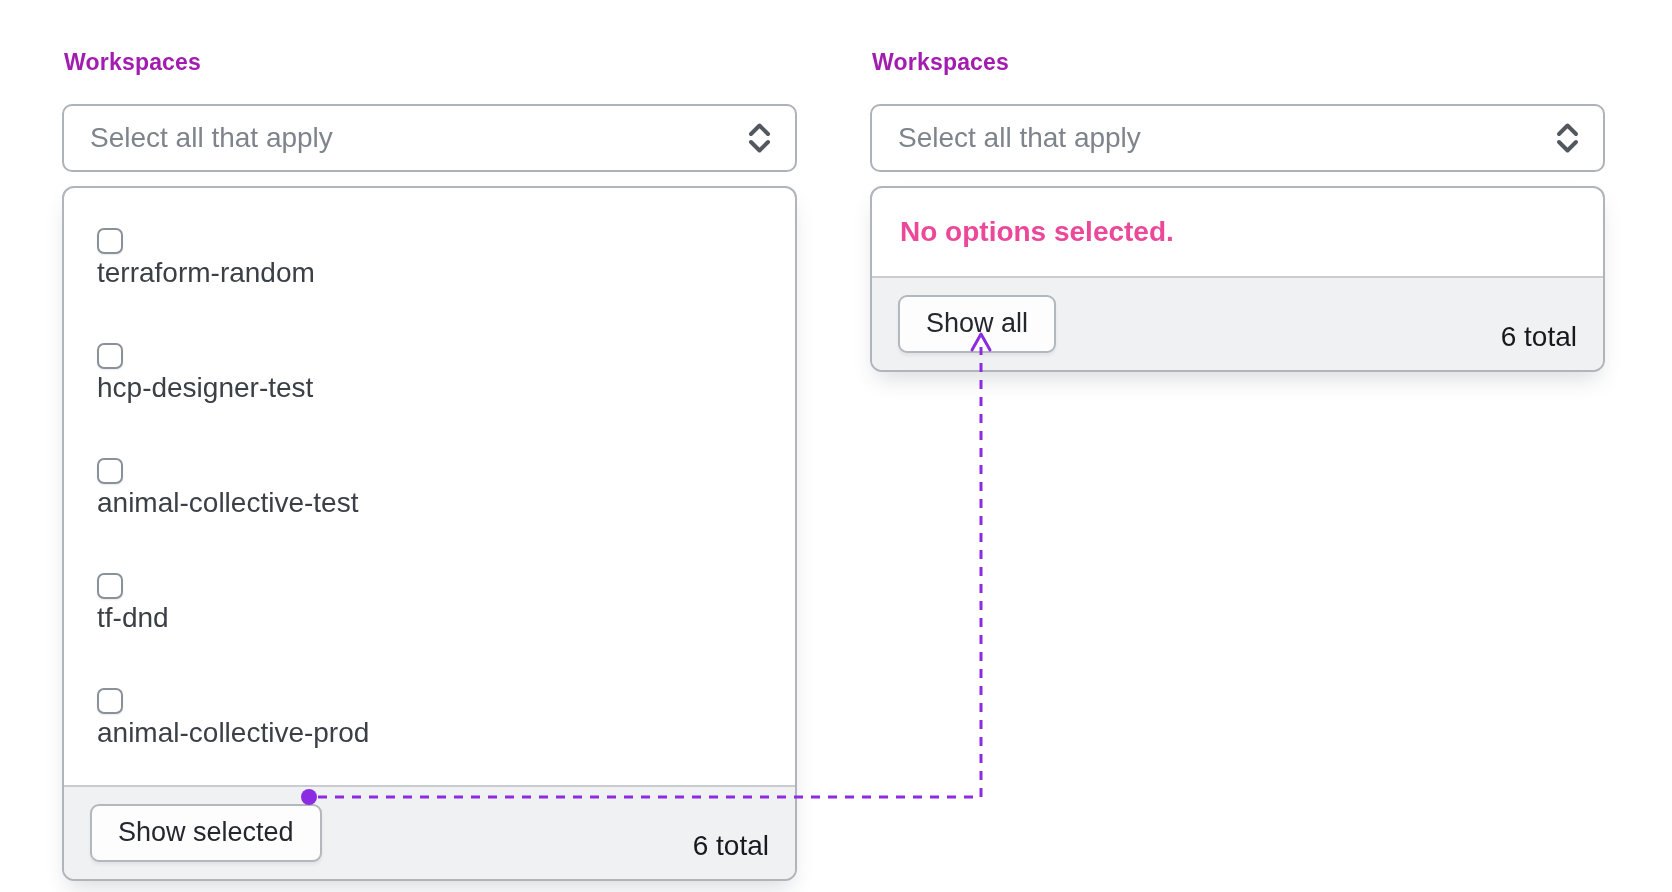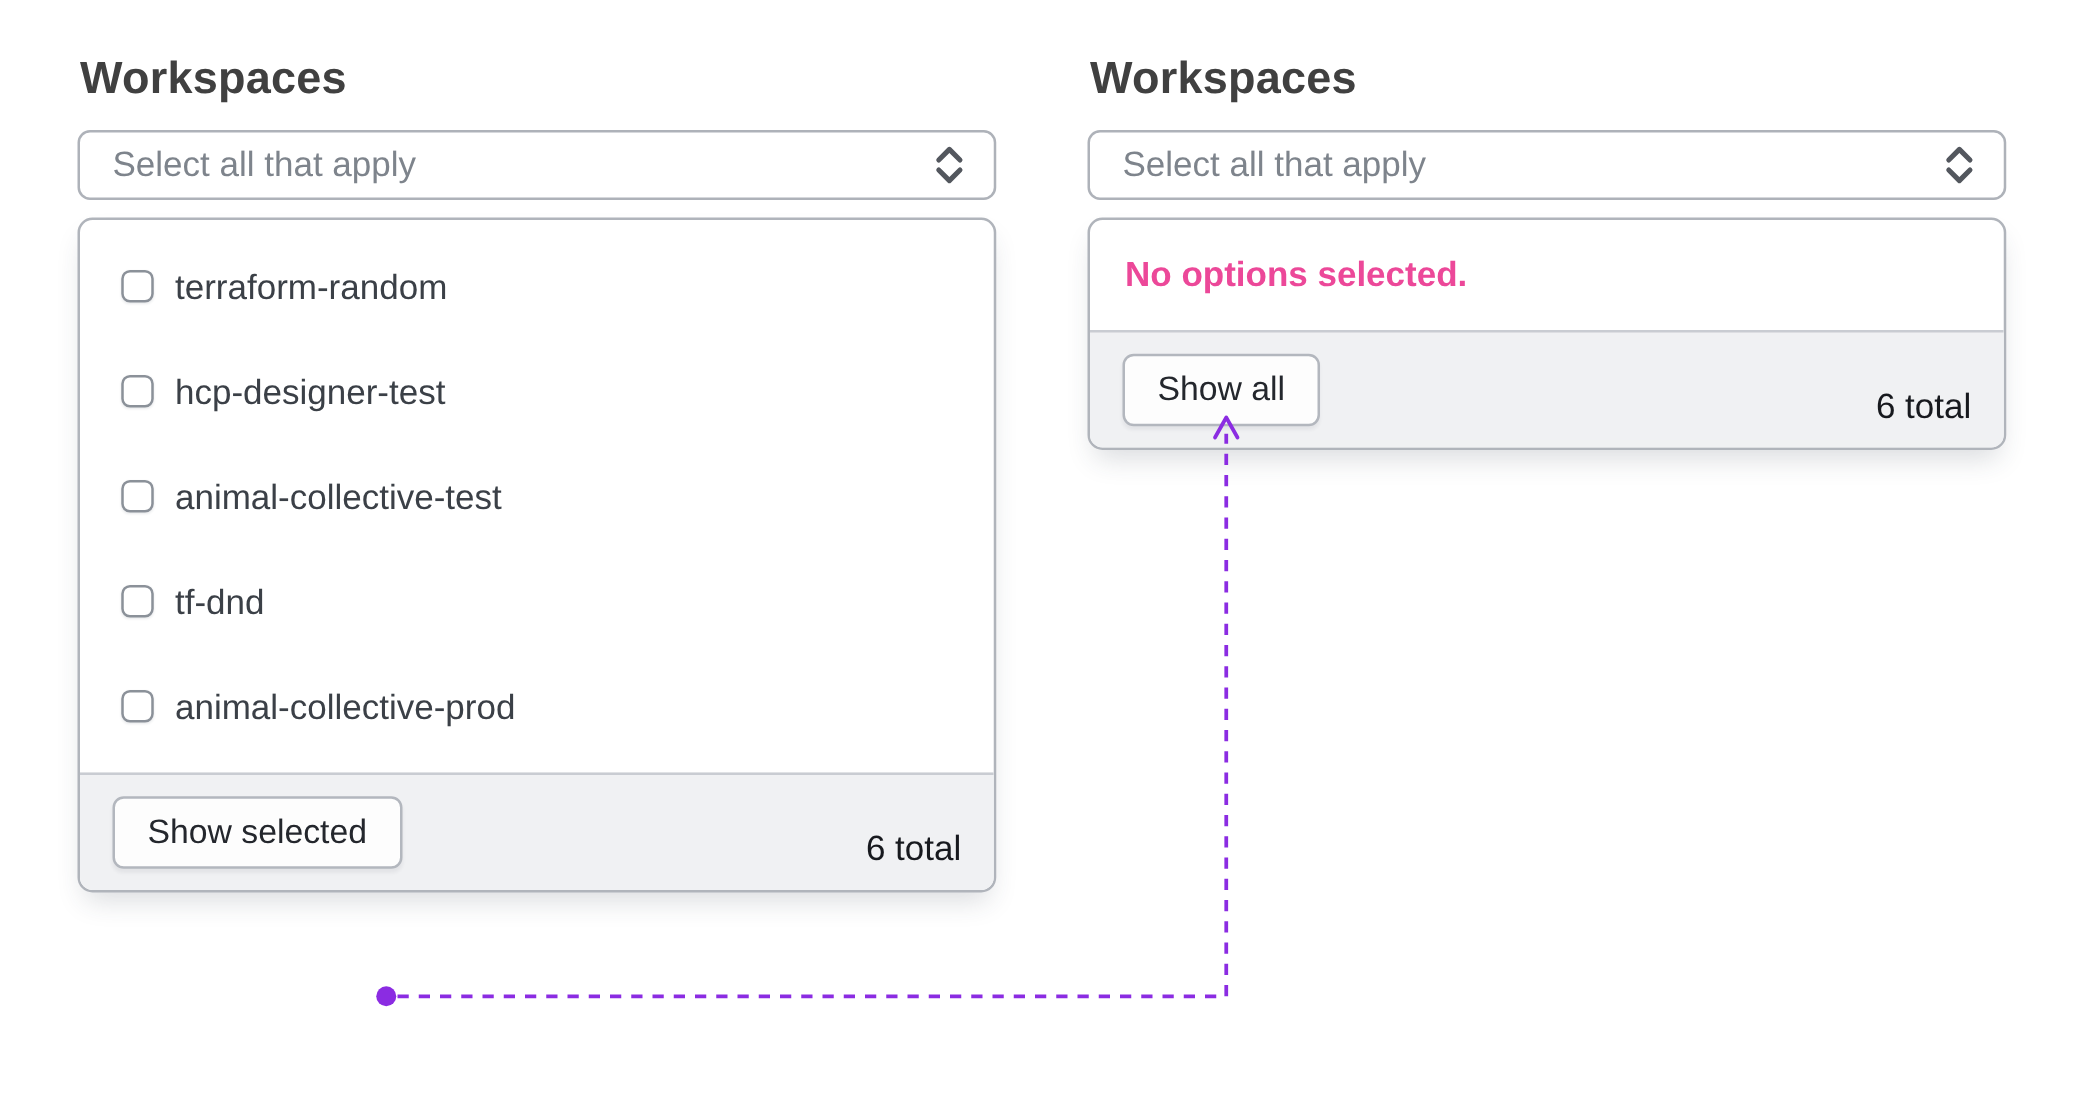--- a/index.html
+++ b/index.html
@@ -10,26 +10,26 @@
     font-family: "Liberation Sans", "DejaVu Sans", sans-serif;
     position: relative;
     overflow: hidden;
     color: #1d2128;
   }
   .field { position: absolute; top: 46px; width: 735px; }
   #left-field  { left: 62px; }
   #right-field { left: 870px; }
 
   .field-label {
-    font-size: 36px; font-weight: 700; color: #404040;
+    font-size: 23px; font-weight: 700; color: #a21caf;
     line-height: 32px; margin: 0 0 26px 2px; letter-spacing: 0.2px;
   }
 
   .select-trigger {
-    box-sizing: border-box; height: 56px;
+    box-sizing: border-box; height: 68px;
     background: #fff;
     border: 2px solid #aeb2b9; border-radius: 10px;
     display: flex; align-items: center;
     padding: 0 22px 0 26px;
     cursor: pointer;
   }
   .select-placeholder { flex: 1; font-size: 28px; color: #7e848c; }
   .caret { flex: none; display: flex; align-items: center; }
   .caret svg { display: block; }
 
@@ -40,20 +40,21 @@
     border: 2px solid #b0b4bb; border-radius: 12px;
     box-shadow: 0 12px 22px -6px rgba(45, 55, 70, 0.18);
     overflow: hidden;
   }
 
   .options { list-style: none; margin: 0; padding: 12px 0 10px; }
   .option {
     display: flex; align-items: flex-start;
     padding: 23px 26px 23px 33px;
     cursor: pointer;
+    flex-direction: column;
   }
   .checkbox {
     flex: none; box-sizing: border-box;
     width: 26px; height: 26px; margin: 5px 17px 0 0;
     background: #fff;
     border: 2px solid #8b9199; border-radius: 7px;
     box-shadow: 0 1px 2px rgba(40,50,65,0.10);
   }
   .option-label {
     font-size: 28px; line-height: 38px; color: #3b4047;

